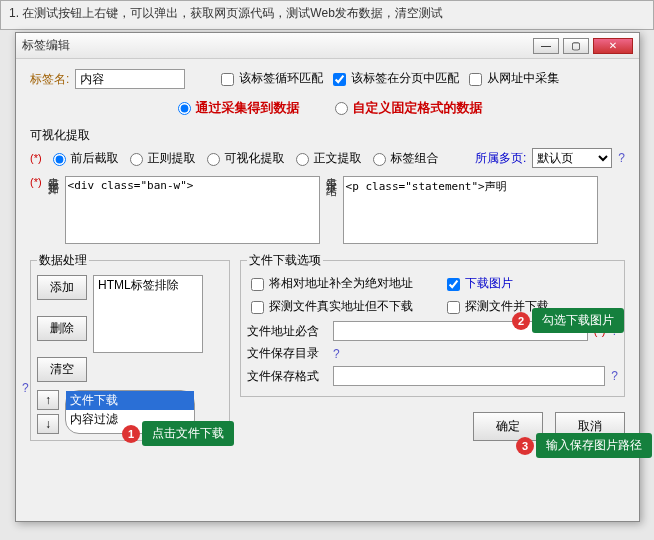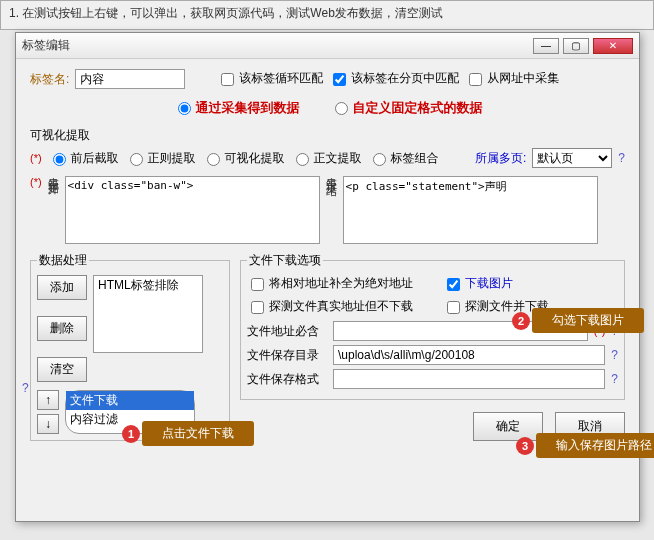--- a/index.html
+++ b/index.html
@@ -23,21 +23,21 @@
 .vert-label { writing-mode: vertical-rl; text-orientation: upright; font-size: 11px; color: #333; letter-spacing: -2px; }
 fieldset { border: 1px solid #bbb; margin: 0; padding: 6px; }
 .btn { border: 1px solid #888; background: linear-gradient(#fdfdfd,#e0e0e0); padding: 3px 10px; min-width: 50px; }
 .btn-lg { padding: 5px 20px; min-width: 70px; }
 select { border: 1px solid #888; background: #fff; height: 20px; }
 .listbox { border: 1px solid #999; background: #fff; width: 110px; }
 .listbox .item { padding: 1px 4px; }
 .listbox .sel { background: #2a6fd6; color: #fff; }
 .arrows { display: flex; flex-direction: column; gap: 4px; }
 .arrow-btn { width: 22px; height: 20px; border: 1px solid #888; background: linear-gradient(#fdfdfd,#e0e0e0); display:flex;align-items:center;justify-content:center; }
-.callout { position: absolute; background: #a16207; color: #fff; padding: 4px 20px; border-radius: 3px; font-size: 12px; white-space: nowrap; }
+.callout { position: absolute; background: #15803d; color: #fff; padding: 4px 10px; border-radius: 3px; font-size: 12px; white-space: nowrap; }
 .num-badge { position: absolute; width: 18px; height: 18px; border-radius: 50%; background: #d33; color: #fff; display: flex; align-items: center; justify-content: center; font-size: 11px; font-weight: bold; }
 .star { color: #c00; font-size: 11px; }
 .footer { position: absolute; bottom: 10px; right: 14px; display: flex; gap: 12px; }
 .proc-box { display:flex; gap:6px; }
 .proc-btns { display:flex; flex-direction:column; gap:16px; }
 .dl-section { flex:1; }
 .dl-row { display:flex; align-items:center; gap:6px; margin-bottom:4px; }
 </style>
 </head>
 <body>
@@ -170,21 +170,20 @@
             </label>
         </div>
         <div class="dl-row">
           <span style="width:80px">文件地址必含</span>
           <input type="text" style="flex: 1 1 0%;" value="">
           <span class="star">(*)</span>
           <span class="help">?</span>
         </div>
         <div class="dl-row">
           <span style="width:80px">文件保存目录</span>
-          <input type="text" style="flex: 1 1 0%;" value="\uploa\d\s/alli\m\g/200108">
           <span class="help">?</span>
         </div>
         <div class="dl-row">
           <span style="width:80px">文件保存格式</span>
           <input type="text" style="flex: 1 1 0%;" value="">
           <span class="help">?</span>
         </div>
       </fieldset>
     </div>
 

